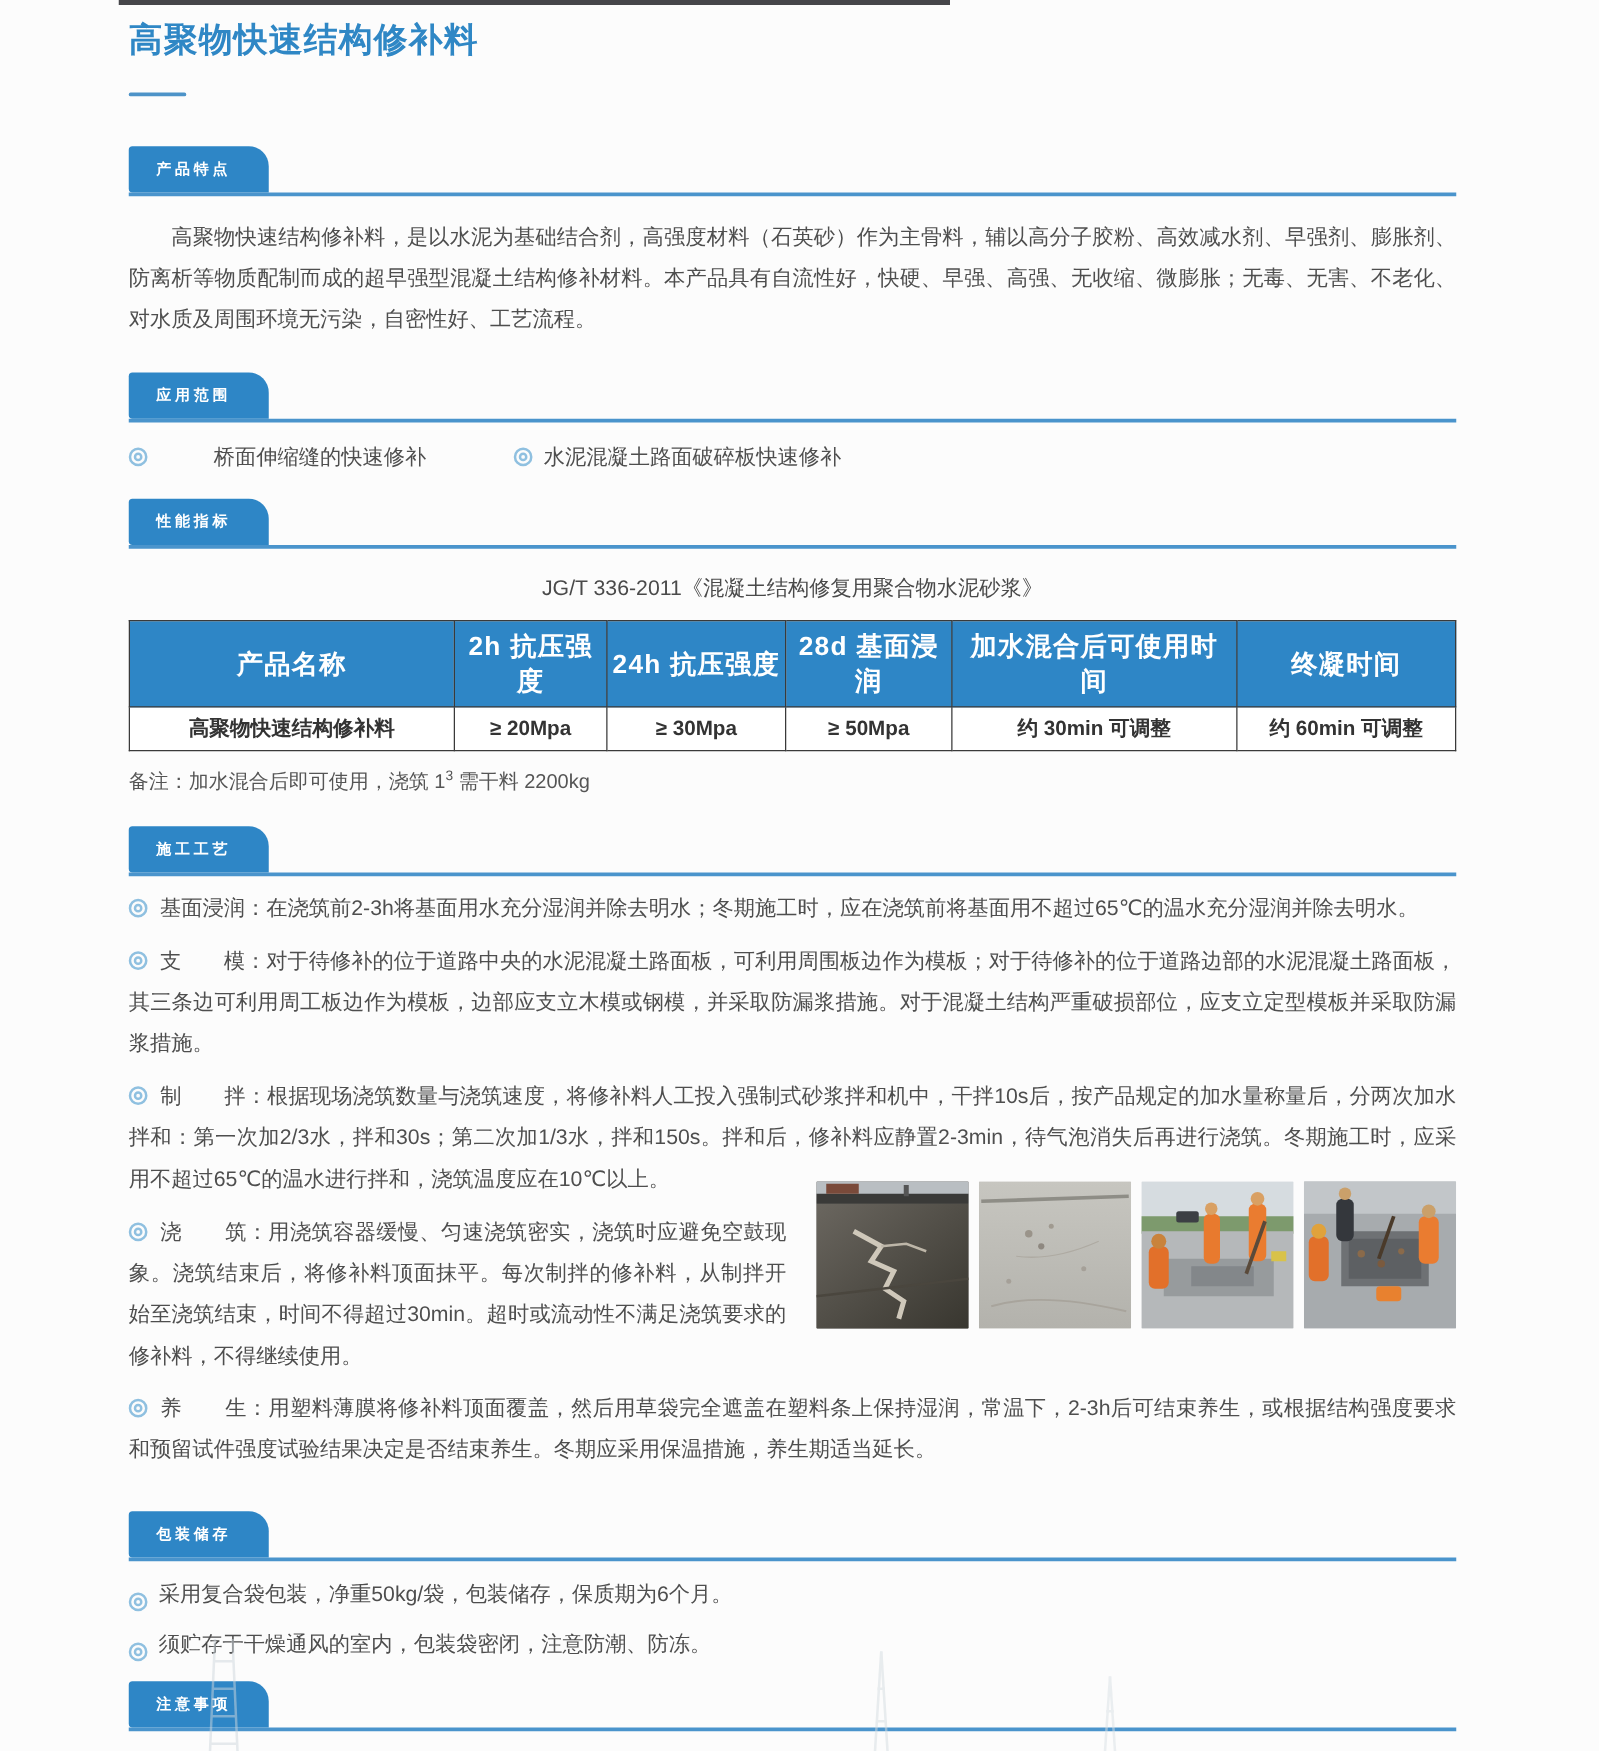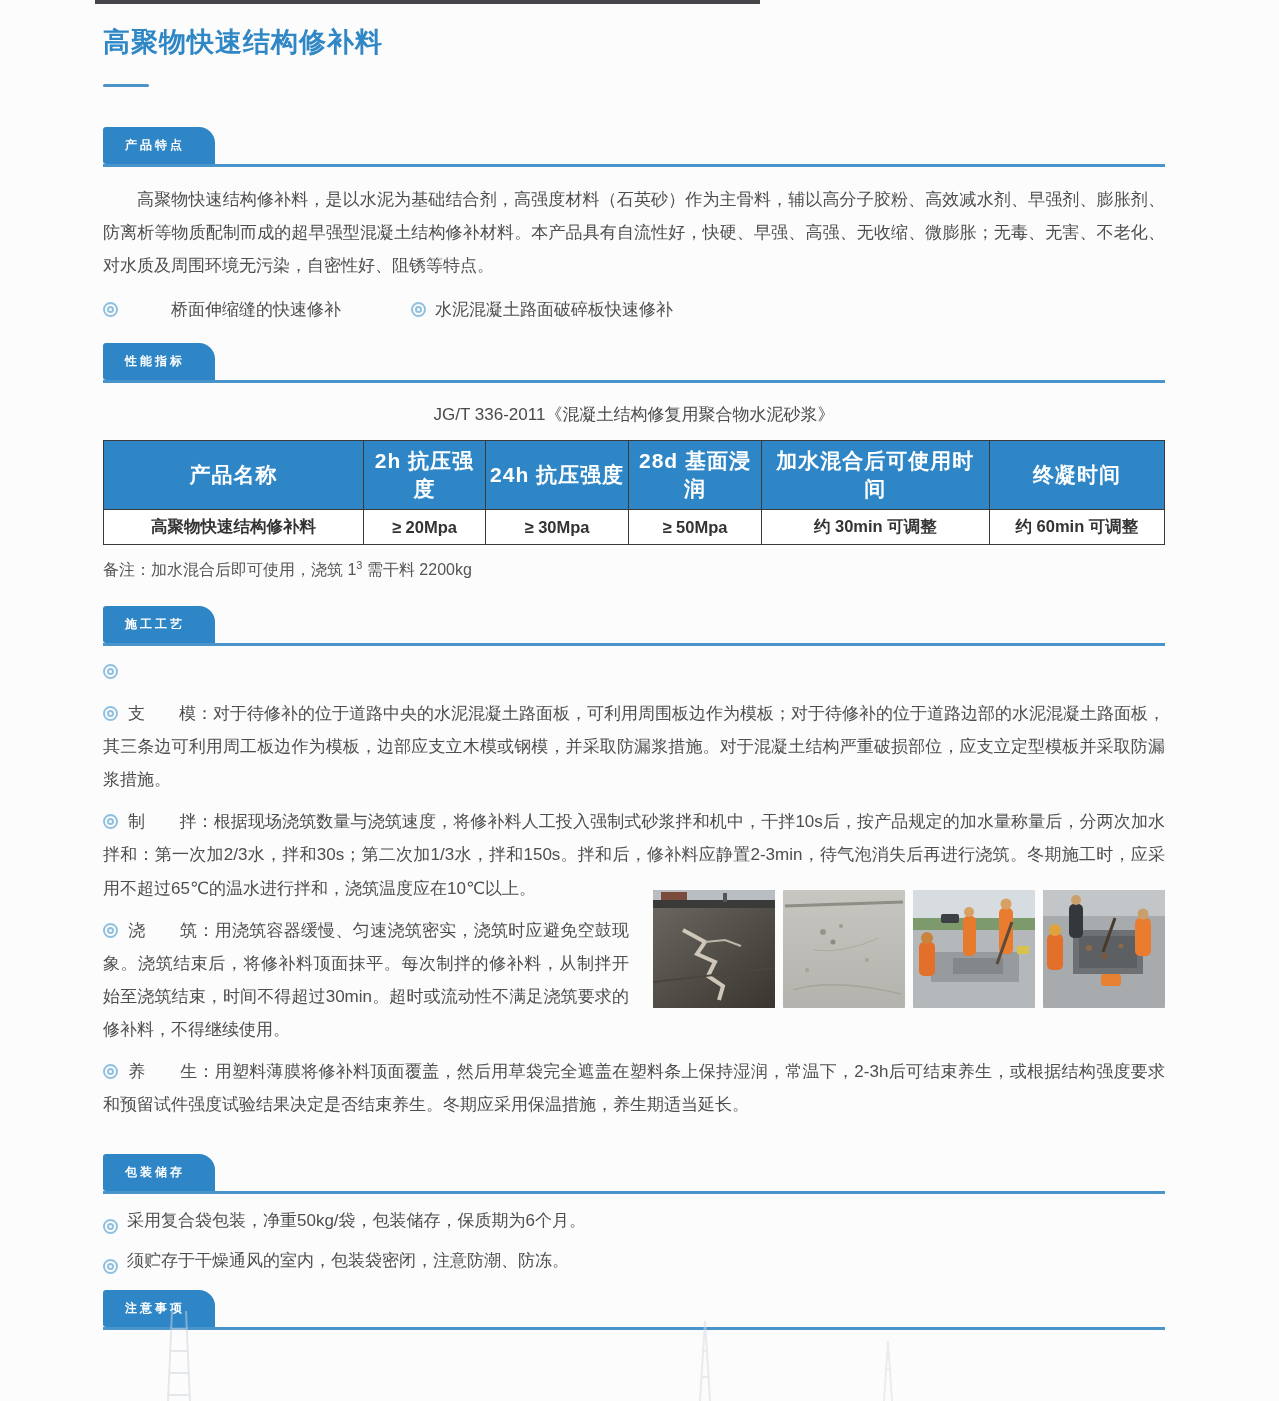--- a/index.html
+++ b/index.html
@@ -10,21 +10,21 @@
   }
   *{margin:0;padding:0;box-sizing:border-box;}
   html,body{background:#ffffff;}
   body{font-family:"Liberation Sans","DejaVu Sans",sans-serif;}
   .page{
     position:relative;
     width:1279px;
     height:1401px;
     background:#fcfcfc;
     overflow:hidden;
-    padding:20px 114px 0 103px;
+    padding:10px 114px 0 103px;
   }
   .top-strip{position:absolute;top:0;left:95px;width:665px;height:4px;background:#26262a;opacity:.85;}
 
   .doc-title{color:#2f87c5;font-size:27px;font-weight:bold;letter-spacing:1px;margin-top:4px;}
   .title-dash{width:46px;height:3px;background:#4d93c8;margin-top:24px;border-radius:2px;}
 
   .sec-head{border-bottom:3px solid var(--accent-line);}
   .sec-tab{
     display:inline-block;background:var(--accent);color:#fff;
     font-weight:bold;font-size:12px;line-height:37px;height:37px;
@@ -97,22 +97,25 @@
 
 <div class="page">
   <div class="top-strip"></div>
 
   <h1 class="doc-title">高聚物快速结构修补料</h1>
   <div class="title-dash"></div>
 
   <div class="sec-head mt-features">
     <span class="sec-tab">产品特点</span>
   </div>
-  <p class="para features-body">高聚物快速结构修补料，是以水泥为基础结合剂，高强度材料（石英砂）作为主骨料，辅以高分子胶粉、高效减水剂、早强剂、膨胀剂、防离析等物质配制而成的超早强型混凝土结构修补材料。本产品具有自流性好，快硬、早强、高强、无收缩、微膨胀；无毒、无害、不老化、对水质及周围环境无污染，自密性好、阻锈等特点。</p>
-
+  <p class="para features-body">高聚物快速结构修补料，是以水泥为基础结合剂，高强度材料（石英砂）作为主骨料，辅以高分子胶粉、高效减水剂、早强剂、膨胀剂、防离析等物质配制而成的超早强型混凝土结构修补材料。本产品具有自流性好，快硬、早强、高强、无收缩、微膨胀；无毒、无害、不老化、对水质及周围环境无污染，自密性好、工艺流程。</p>
+
+  <div class="sec-head mt-app">
+    <span class="sec-tab">应用范围</span>
+  </div>
   <div class="app-row">
     <div class="app-item first">
       <span class="dot"></span>
       <span>桥面伸缩缝的快速修补</span>
     </div>
     <div class="app-item">
       <span class="dot"></span>
       <span>水泥混凝土路面破碎板快速修补</span>
     </div>
   </div>
@@ -153,21 +156,21 @@
     </tbody>
   </table>
 
   <div class="note-line"><span>备注：加水混合后即可使用，浇筑 1</span><sup>3</sup><span> 需干料 2200kg</span></div>
 
   <div class="sec-head mt-proc">
     <span class="sec-tab">施工工艺</span>
   </div>
 
 
-  <p class="para step"><span class="dot"></span></p>
+  <p class="para step"><span class="dot"></span><span>基面浸润：在浇筑前2-3h将基面用水充分湿润并除去明水；冬期施工时，应在浇筑前将基面用不超过65℃的温水充分湿润并除去明水。</span></p>
 
   <p class="para step"><span class="dot"></span><span>支　　模：对于待修补的位于道路中央的水泥混凝土路面板，可利用周围板边作为模板；对于待修补的位于道路边部的水泥混凝土路面板，其三条边可利用周工板边作为模板，边部应支立木模或钢模，并采取防漏浆措施。对于混凝土结构严重破损部位，应支立定型模板并采取防漏浆措施。</span></p>
 
   <p class="para step"><span class="dot"></span><span>制　　拌：根据现场浇筑数量与浇筑速度，将修补料人工投入强制式砂浆拌和机中，干拌10s后，按产品规定的加水量称量后，分两次加水拌和：第一次加2/3水，拌和30s；第二次加1/3水，拌和150s。拌和后，修补料应静置2-3min，待气泡消失后再进行浇筑。冬期施工时，应采用不超过65℃的温水进行拌和，浇筑温度应在10℃以上。</span></p>
 
   <div class="pour-wrap">
     <div class="photos">
       <div class="photo">
         <svg viewBox="0 0 122 118" xmlns="http://www.w3.org/2000/svg">
           <rect width="122" height="118" fill="#565450"></rect>

